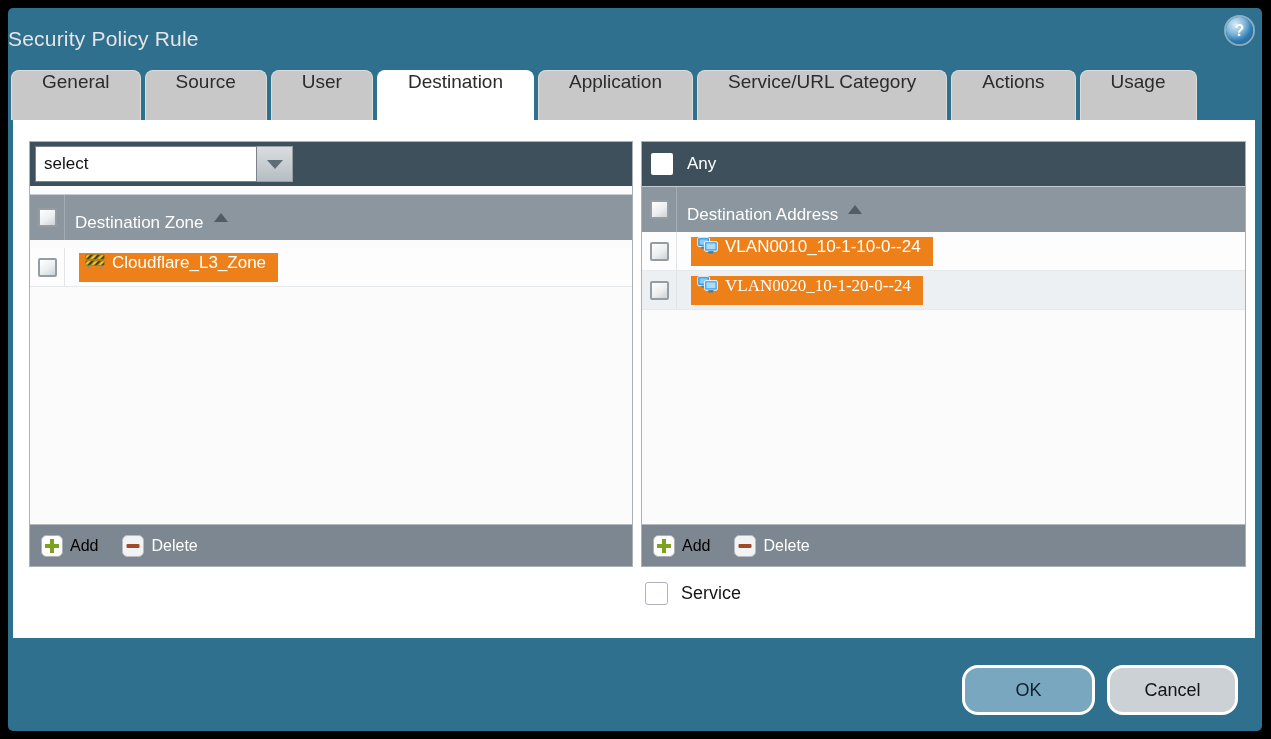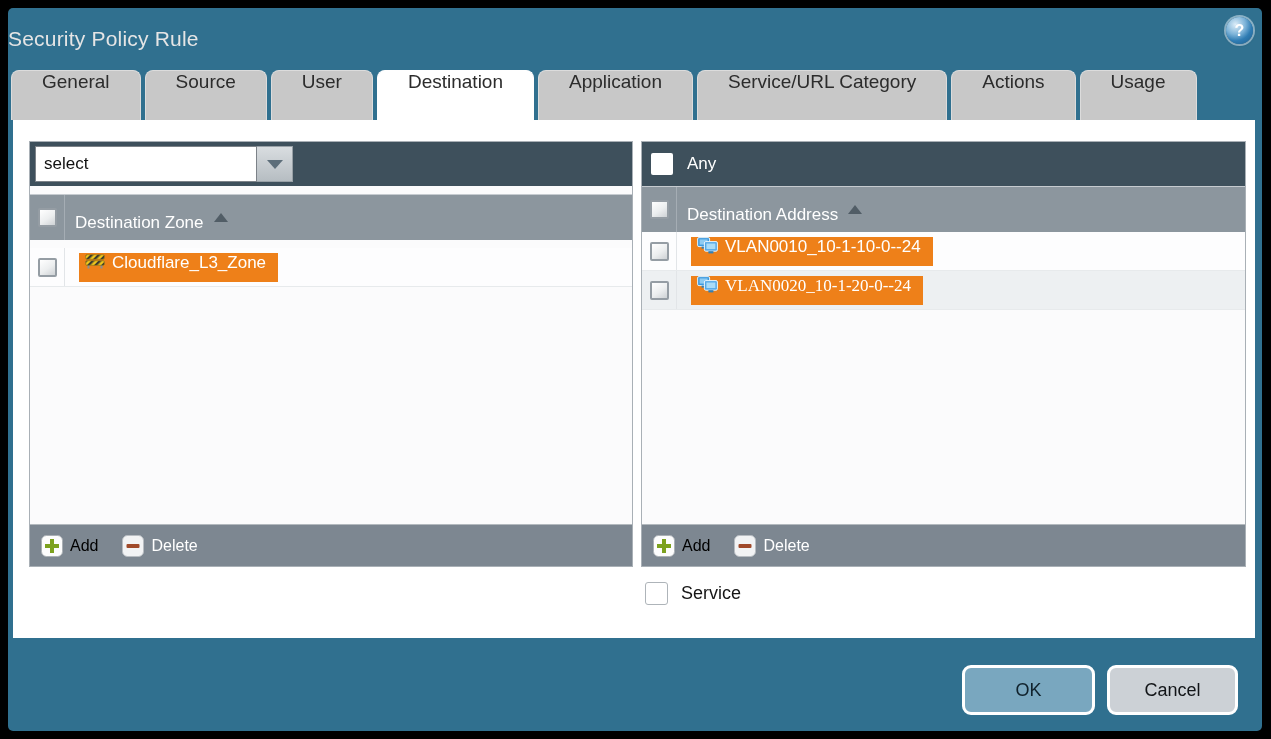--- a/index.html
+++ b/index.html
@@ -74,21 +74,21 @@
   .foot-btn .lbl { color:#000000; }
   .foot-btn.disabled .lbl { color:#ffffff; cursor:default; }
 
   .negate-row { position:absolute; left:632px; top:462px; display:flex; align-items:center; }
   .cbnegate { width:23px; height:23px; background:#fff; border:1px solid #aeb4b9; border-radius:3px;
               cursor:pointer; flex:none; }
   .negate-label { font-size:18px; color:#151515; margin-left:13px; }
 
   
   .btnbar { position:absolute; right:24px; bottom:16px; display:flex; gap:12px; }
-  .btn { height:50px; border:3px solid #fff; border-radius:9px; font-size:18px;
+  .btn { height:50px; border:3px solid #fff; border-radius:16px; font-size:18px;
          font-family:"Liberation Sans", sans-serif; cursor:pointer; color:#10222c; }
   .btn.ok { width:133px; background:#79a7bf; }
   .btn.cancel { width:131px; background:#ccd1d6; color:#121518; }
 </style>
 </head>
 <body>
 
 <div class="dialog">
 
   <div class="titlebar">

